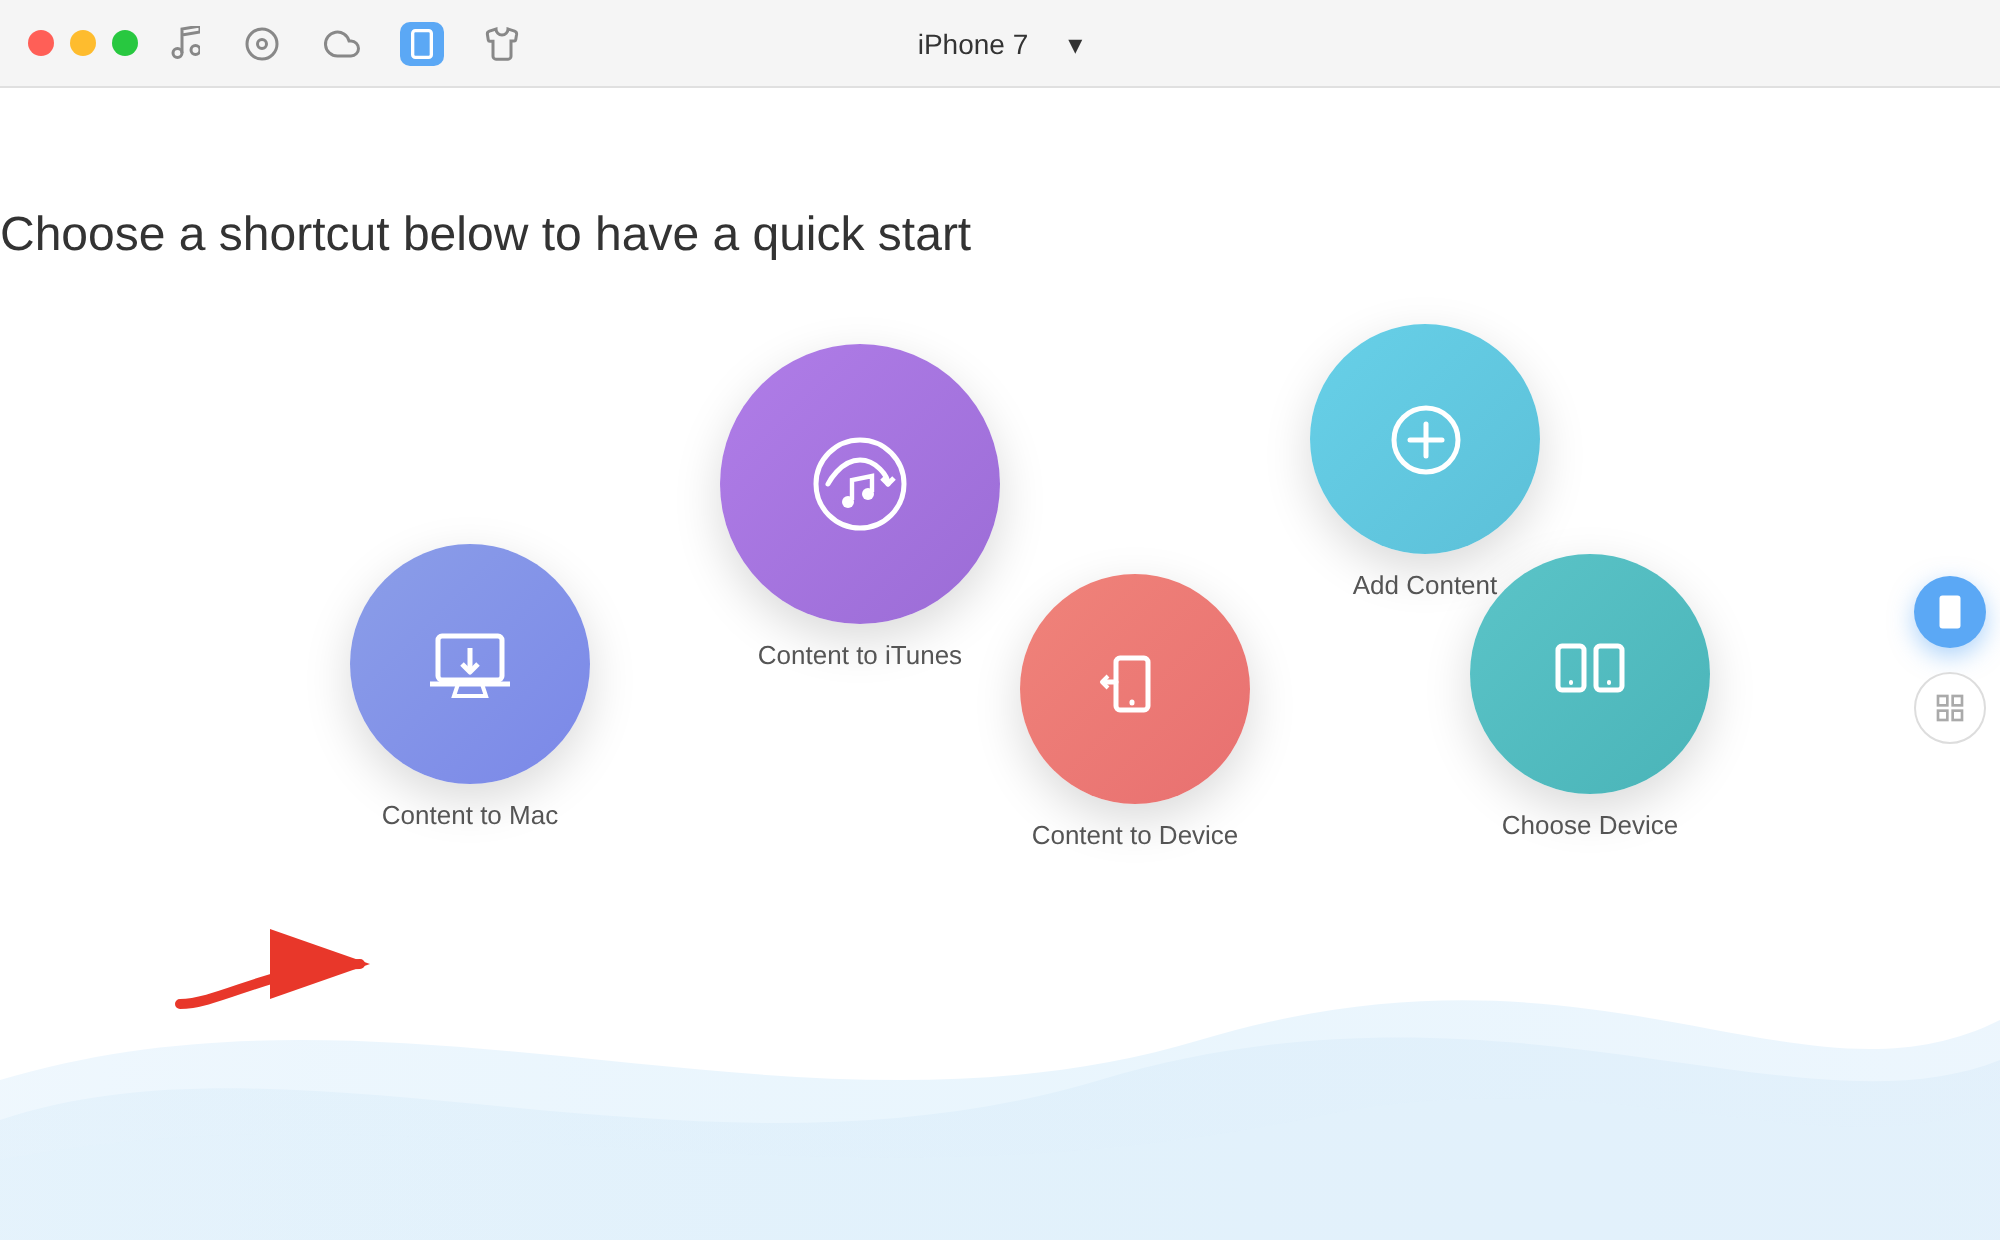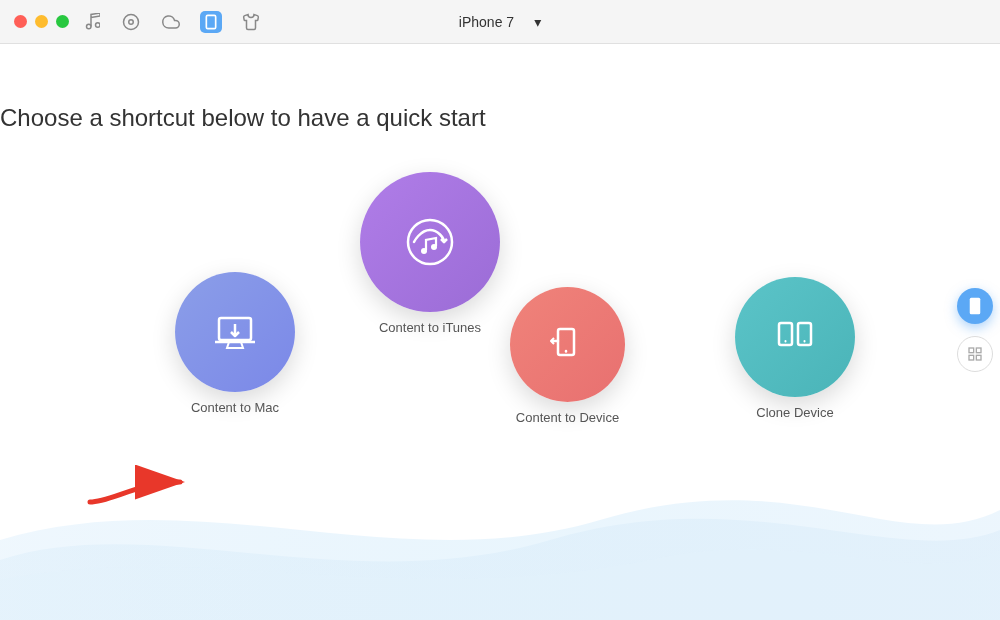--- a/index.html
+++ b/index.html
@@ -366,31 +366,41 @@
         <svg class="circle-icon" viewBox="0 0 48 48" fill="none">
           <rect x="14" y="8" width="16" height="26" rx="2" stroke="white" stroke-width="2.5" fill="none"></rect>
           <line x1="22" y1="30" x2="22" y2="30.5" stroke="white" stroke-width="2.5" stroke-linecap="round"></line>
           <path d="M8 20 L14 20" stroke="white" stroke-width="2.5" stroke-linecap="round"></path>
           <path d="M10 17 L7 20 L10 23" stroke="white" stroke-width="2" fill="none" stroke-linejoin="round"></path>
         </svg>
       </div>
       <span class="shortcut-label">Content to Device</span>
     </div>
 
+    <div class="shortcut-item item-add">
+      <div class="shortcut-circle" style="width:115px;height:115px;background:linear-gradient(135deg,#67d0e8,#5cc0d8);">
+        <svg class="circle-icon" viewBox="0 0 48 48" fill="none">
+          <circle cx="24" cy="24" r="16" stroke="white" stroke-width="2.5" fill="none"></circle>
+          <line x1="24" y1="16" x2="24" y2="32" stroke="white" stroke-width="2.5" stroke-linecap="round"></line>
+          <line x1="16" y1="24" x2="32" y2="24" stroke="white" stroke-width="2.5" stroke-linecap="round"></line>
+        </svg>
+      </div>
+      <span class="shortcut-label">Add Content</span>
+    </div>
 
     <div class="shortcut-item item-clone">
       <div class="shortcut-circle" style="width:120px;height:120px;background:linear-gradient(135deg,#5bc4c8,#4ab4b8);">
         <svg class="circle-icon" viewBox="0 0 48 48" fill="none">
           <rect x="8" y="10" width="13" height="22" rx="2" stroke="white" stroke-width="2.5" fill="none"></rect>
           <line x1="14.5" y1="28" x2="14.5" y2="28.5" stroke="white" stroke-width="2" stroke-linecap="round"></line>
           <rect x="27" y="10" width="13" height="22" rx="2" stroke="white" stroke-width="2.5" fill="none"></rect>
           <line x1="33.5" y1="28" x2="33.5" y2="28.5" stroke="white" stroke-width="2" stroke-linecap="round"></line>
         </svg>
       </div>
-      <span class="shortcut-label">Clone Device</span>
+      <span class="shortcut-label">Choose Device</span>
     </div>
 
     <div class="arrow-indicator">
       <svg width="120" height="60" viewBox="0 0 120 60" fill="none">
         <defs>
           <marker id="arrowhead" markerWidth="10" markerHeight="7" refX="9" refY="3.5" orient="auto">
             <polygon points="0 0, 10 3.5, 0 7" fill="#e8372a"></polygon>
           </marker>
         </defs>
         <path d="M10 50 C30 50 60 30 100 30" stroke="#e8372a" stroke-width="5" fill="none" marker-end="url(#arrowhead)" stroke-linecap="round"></path>

